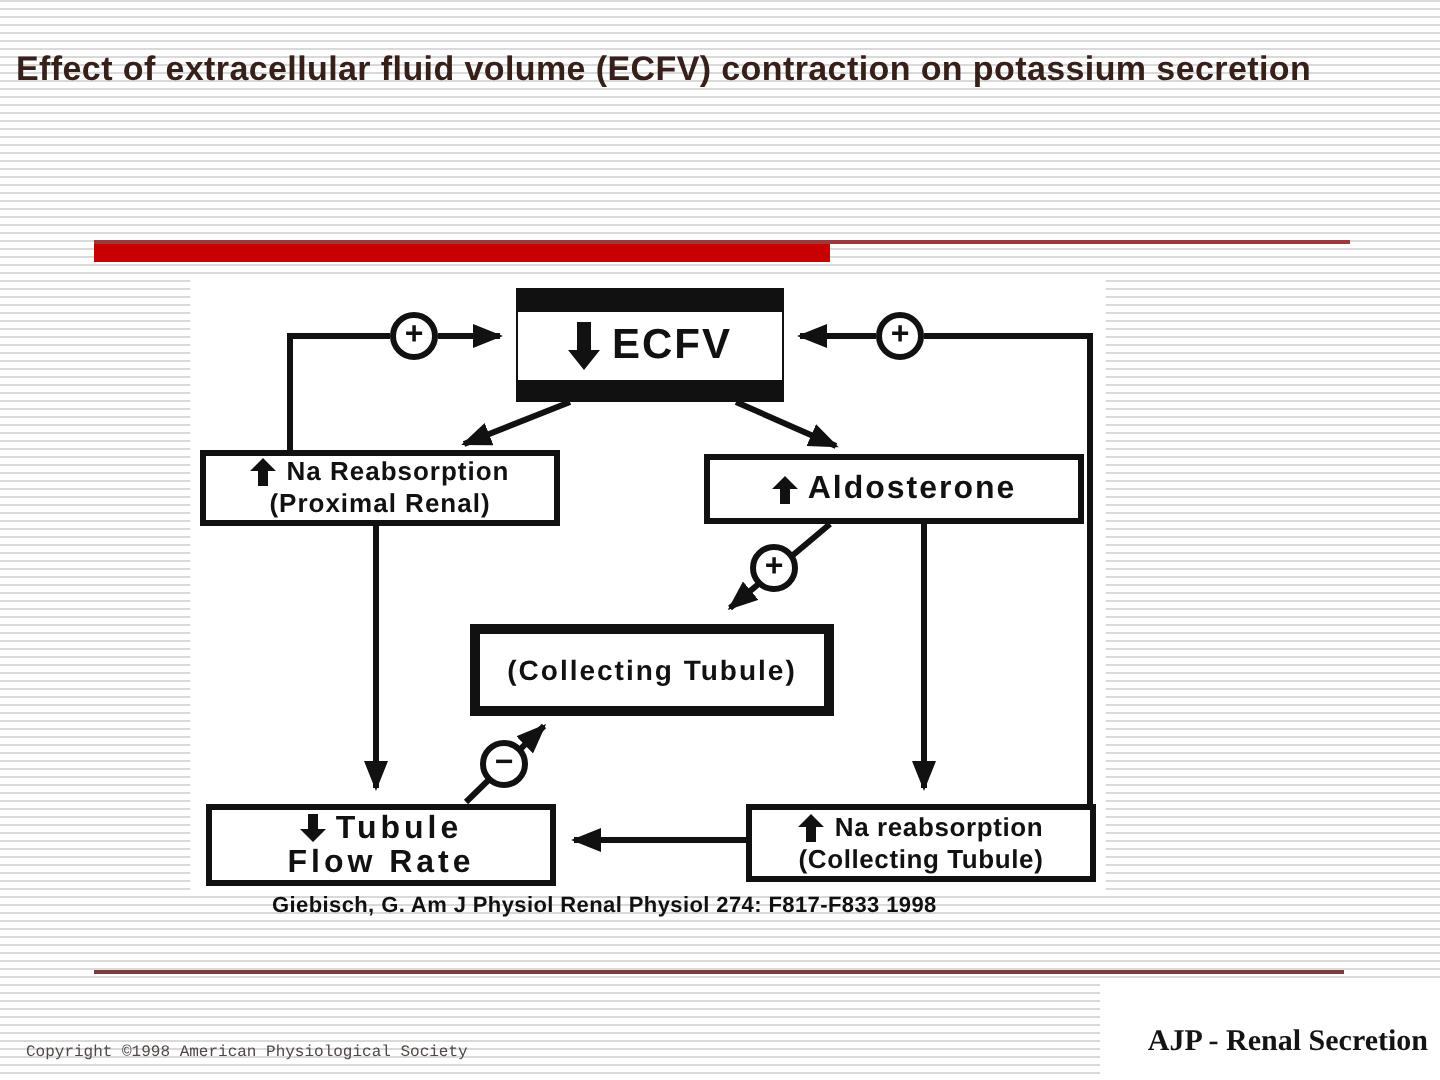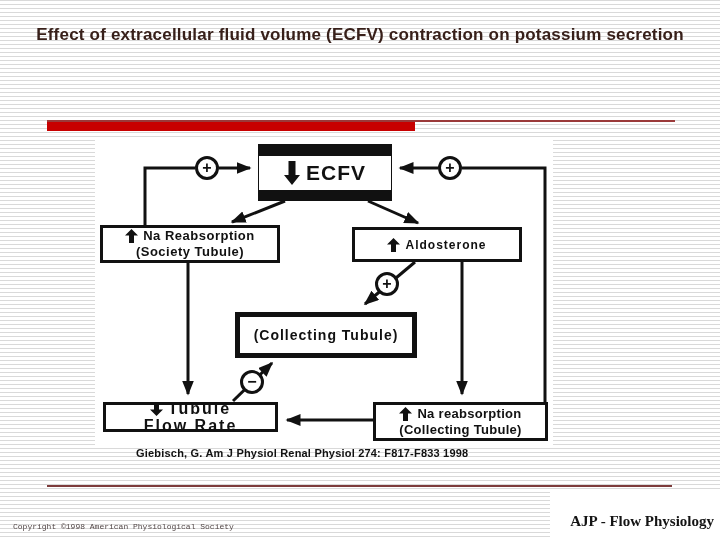--- a/index.html
+++ b/index.html
@@ -11,44 +11,44 @@
     background: repeating-linear-gradient(
       to bottom,
       var(--background-line-color,#d9d9d9) 0px,
       var(--background-line-color,#d9d9d9) 1px,
       #ffffff 1px,
       #ffffff 4px);
   }
 
   .title {
     position:absolute; top:24px; left:8px; right:8px;
-    text-align:center; font-size:17px; line-height:22px; font-weight:bold;
+    text-align:left; font-size:17px; line-height:22px; font-weight:bold;
     letter-spacing:0.2px; color:var(--title-color,#38201a);
   }
 
   .accent-thin { position:absolute; left:47px; top:120px; width:628px; height:2px;
     background:var(--accent-thin-line-color,#9b3a3a); }
   .accent-bar  { position:absolute; left:47px; top:122px; width:368px; height:9px;
     background:var(--accent-bar-color,#c80000); }
 
   .diagram { position:absolute; left:95px; top:137px; width:458px; height:308px;
     background:#ffffff; color:var(--diagram-ink,#111111); }
   .connectors { position:absolute; left:0; top:0; z-index:1; }
 
   .dbox {
     position:absolute; background:#fff; border:3px solid var(--diagram-ink,#111);
     z-index:2; display:flex; flex-direction:column; align-items:center; justify-content:center;
     font-weight:bold; text-align:center; white-space:nowrap;
   }
   .dline { display:flex; align-items:center; justify-content:center; gap:5px; }
 
   .box-na-prox     { left:5px;   top:88px;  width:180px; height:38px; font-size:13px; line-height:16px; letter-spacing:0.5px; }
-  .box-aldosterone { left:257px; top:90px;  width:170px; height:35px; font-size:12px; letter-spacing:1px; }
+  .box-aldosterone { left:257px; top:90px;  width:190px; height:35px; font-size:16px; letter-spacing:1px; }
   .box-k-secretion { left:140px; top:175px; width:182px; height:46px; font-size:14px; line-height:18px; border-width:5px; letter-spacing:1px; }
-  .box-tubule-flow { left:8px;   top:265px; width:175px; height:30px; font-size:16px; line-height:17px; letter-spacing:2px; }
+  .box-tubule-flow { left:8px;   top:265px; width:175px; height:41px; font-size:16px; line-height:17px; letter-spacing:2px; }
   .box-na-collect  { left:278px; top:265px; width:175px; height:39px; font-size:13px; line-height:16px; letter-spacing:0.3px; }
 
   .ecfv-outer { position:absolute; left:163px; top:7px; width:134px; height:57px;
     background:var(--diagram-ink,#111); z-index:2;
     display:flex; align-items:center; justify-content:center; }
   .ecfv-inner { background:#fff; width:132px; height:34px;
     display:flex; align-items:center; justify-content:center; gap:6px;
     font-weight:bold; font-size:21px; letter-spacing:1px; }
 
   .circle { position:absolute; width:24px; height:24px; border:3px solid var(--diagram-ink,#111);
@@ -135,21 +135,21 @@
 
     <div class="dbox box-na-prox">
       <span class="dline">
         <span class="arr">
           <svg width="13" height="14" viewBox="0 0 13 14">
               <path d="M6.5,0 L13,6.5 L9,6.5 L9,14 L4,14 L4,6.5 L0,6.5 Z" fill="#111"></path>
             </svg>
         </span>
         <span>Na Reabsorption</span>
       </span>
-      <span class="dline">(Society Tubule)</span>
+      <span class="dline">(Proximal Renal)</span>
     </div>
 
     <div class="dbox box-aldosterone">
       <span class="dline">
         <span class="arr">
           <svg width="13" height="14" viewBox="0 0 13 14">
               <path d="M6.5,0 L13,6.5 L9,6.5 L9,14 L4,14 L4,6.5 L0,6.5 Z" fill="#111"></path>
             </svg>
         </span>
         <span>Aldosterone</span>
@@ -186,16 +186,16 @@
 
   </div>
 
   <div class="citation">Giebisch, G. Am J Physiol Renal Physiol 274: F817-F833 1998</div>
 
   <div class="footer-line"></div>
 
   <div class="copyright">Copyright ©1998 American Physiological Society</div>
 
   <div class="logo-patch">
-    <span class="logo-text">AJP - Flow Physiology</span>
+    <span class="logo-text">AJP - Renal Secretion</span>
   </div>
 
 </div>
 
 </body></html>

